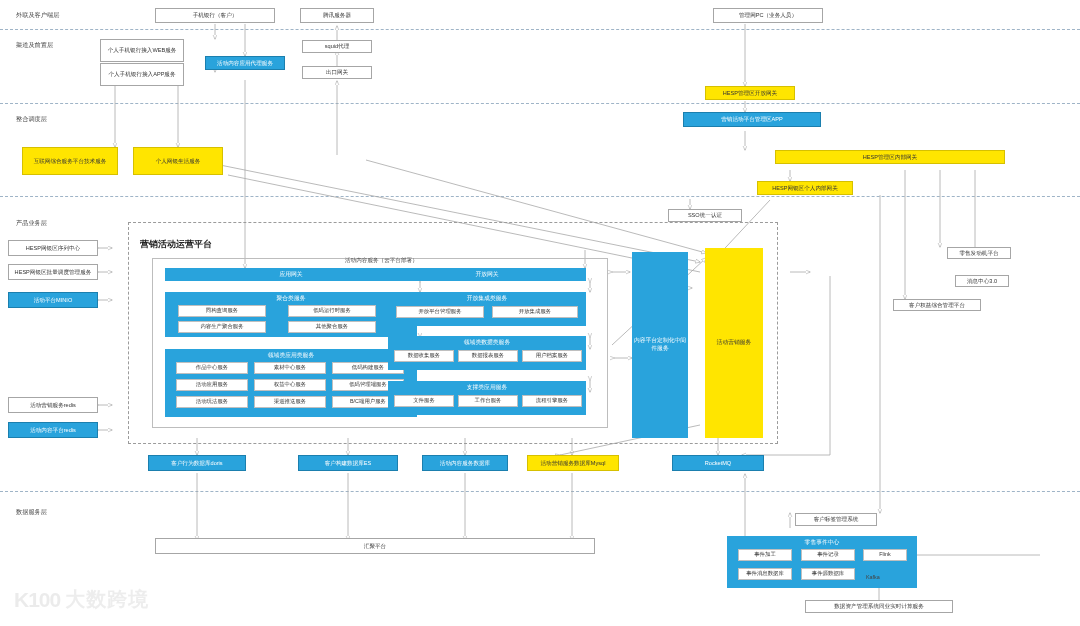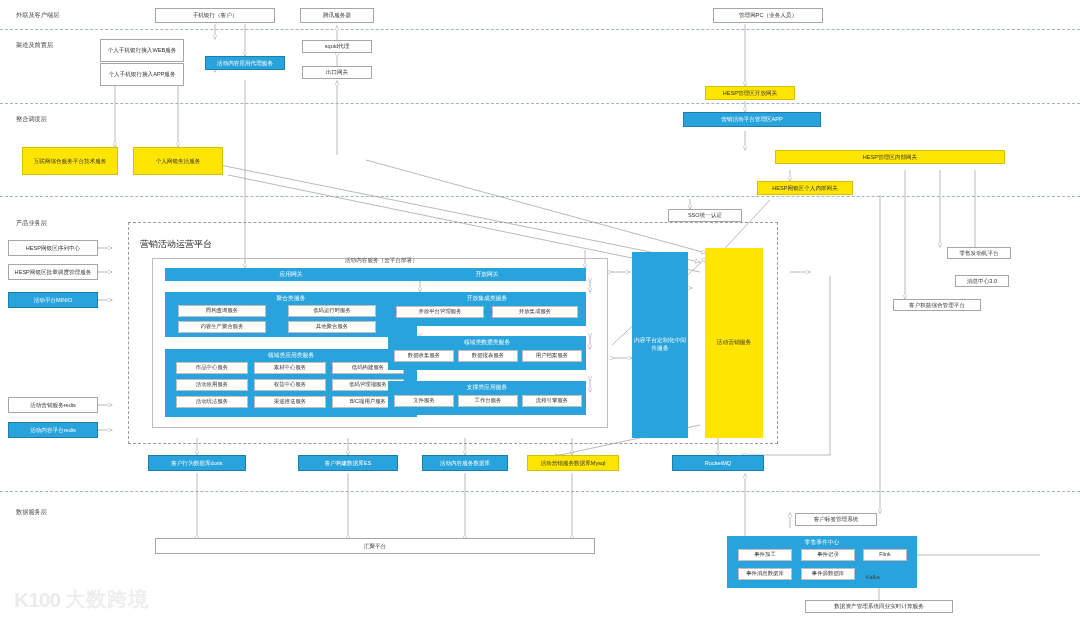--- a/index.html
+++ b/index.html
@@ -41,21 +41,21 @@
   .layerlabel{
     position:absolute;font-size:6.2px;color:#444;white-space:nowrap;
   }
   .dashbox{
     position:absolute;box-sizing:border-box;border:1px dashed #9b9b9b;background:transparent;
   }
   .solidbox{
     position:absolute;box-sizing:border-box;border:1px solid #bdbdbd;background:transparent;
   }
   .freelabel{position:absolute;font-size:5.6px;color:#444;white-space:nowrap;}
-  .platformtitle{position:absolute;font-size:9px;color:#222;font-weight:normal;white-space:nowrap;}
+  .platformtitle{position:absolute;font-size:9px;color:#222;font-weight:bold;white-space:nowrap;}
   svg.edges{position:absolute;left:0;top:0;width:1080px;height:626px;pointer-events:none;}
   .vcol{position:absolute;box-sizing:border-box;background:#29a3dc;border:none;color:#fff;
         font-size:5.8px;display:flex;align-items:center;justify-content:center;text-align:center;line-height:1.3;}
   .vcol.y{background:#ffe500;color:#333;}
   .wm{position:absolute;left:14px;top:586px;display:flex;align-items:center;gap:5px;opacity:.5;}
   .wm .mark{font-size:21px;color:#d8d8d8;font-weight:bold;letter-spacing:-1px;}
   .wm .txt{font-size:20px;color:#dcdcdc;font-weight:bold;letter-spacing:1px;}
   .kafkalbl{position:absolute;font-size:5.4px;color:#444;}
 </style>
 </head>

